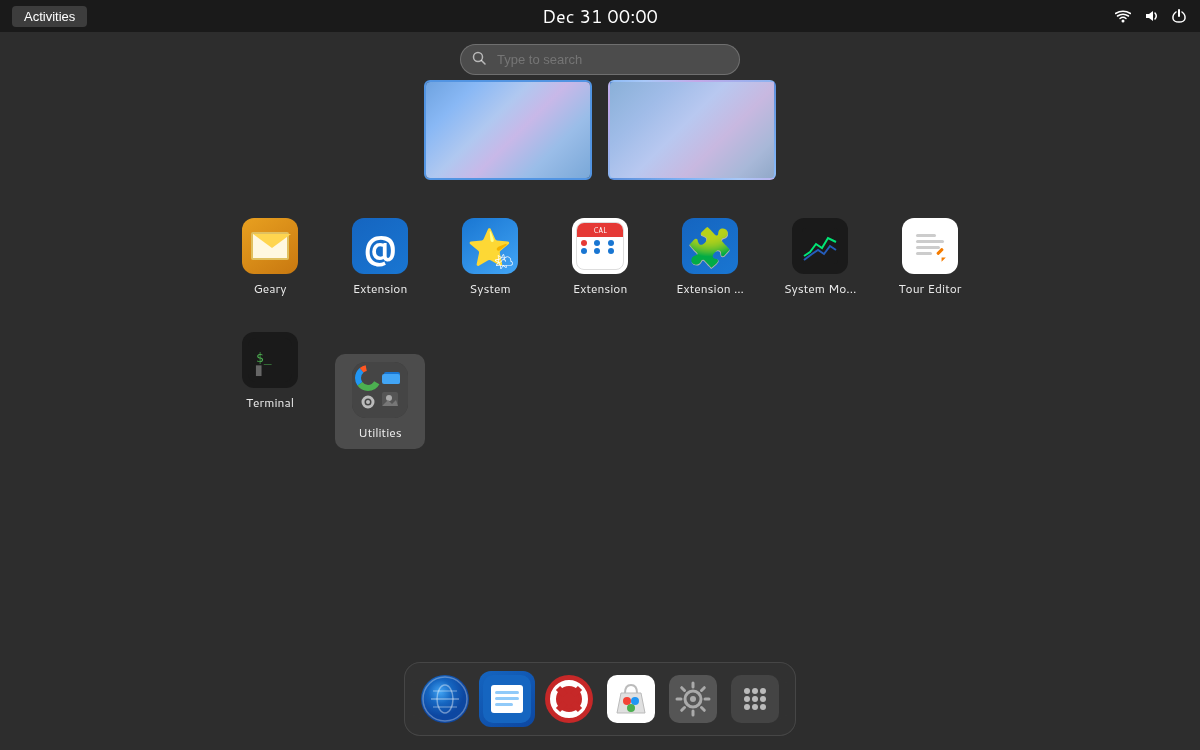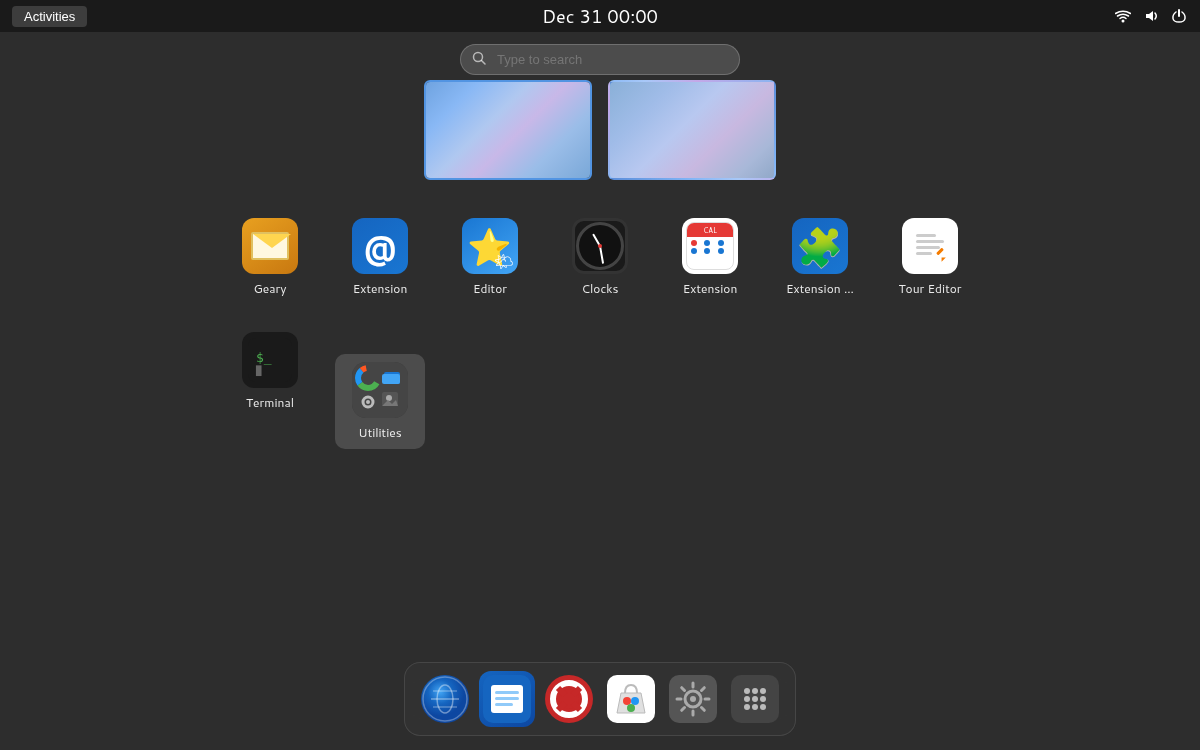--- a/index.html
+++ b/index.html
@@ -412,33 +412,23 @@
         <span class="contacts-at">@</span>
       </div>
       <span class="app-label">Extension</span>
     </div>
 
     <div class="app-item">
       <div class="app-icon icon-weather">
         <span class="weather-star">⭐</span>
         <span style="position:absolute;bottom:2px;right:4px;font-size:16px;">🌤</span>
       </div>
-      <span class="app-label">Editor</span>
-    </div>
-
-    <div class="app-item">
-      <div class="app-icon icon-clocks">
-        <div class="clock-face">
-          <div class="clock-hand-hour"></div>
-          <div class="clock-hand-min"></div>
-          <div class="clock-dot"></div>
-        </div>
-      </div>
-      <span class="app-label">Clocks</span>
-    </div>
+      <span class="app-label">System</span>
+    </div>
+
 
     <div class="app-item">
       <div class="app-icon icon-calendar">
         <div class="calendar-icon-inner">
           <div class="cal-header">CAL</div>
           <div class="cal-dots">
             <div class="cal-dot red"></div>
             <div class="cal-dot"></div>
             <div class="cal-dot"></div>
             <div class="cal-dot"></div>
@@ -450,20 +440,30 @@
       <span class="app-label">Extension</span>
     </div>
 
     <div class="app-item">
       <div class="app-icon icon-extensions">
         <span class="puzzle-icon">🧩</span>
       </div>
       <span class="app-label">Extension ...</span>
     </div>
 
+    <div class="app-item">
+      <div class="app-icon icon-sysmon">
+        <svg width="44" height="44" viewBox="0 0 44 44">
+          <rect x="4" y="4" width="36" height="36" rx="4" fill="#1a1a1a"></rect>
+          <polyline points="6,32 12,28 18,20 24,24 30,14 38,18" stroke="#00e676" stroke-width="2" fill="none"></polyline>
+          <polyline points="6,36 14,30 20,26 26,30 32,22 38,26" stroke="#2979ff" stroke-width="2" fill="none" opacity="0.7"></polyline>
+        </svg>
+      </div>
+      <span class="app-label">System Mo...</span>
+    </div>
 
     <div class="app-item">
       <div class="app-icon icon-texteditor" style="background:white;position:relative;">
         <svg width="44" height="44" viewBox="0 0 44 44">
           <rect width="44" height="44" rx="8" fill="white"></rect>
           <rect x="8" y="10" width="20" height="3" rx="1.5" fill="#ccc"></rect>
           <rect x="8" y="16" width="28" height="3" rx="1.5" fill="#ccc"></rect>
           <rect x="8" y="22" width="24" height="3" rx="1.5" fill="#ccc"></rect>
           <rect x="8" y="28" width="16" height="3" rx="1.5" fill="#ccc"></rect>
 

